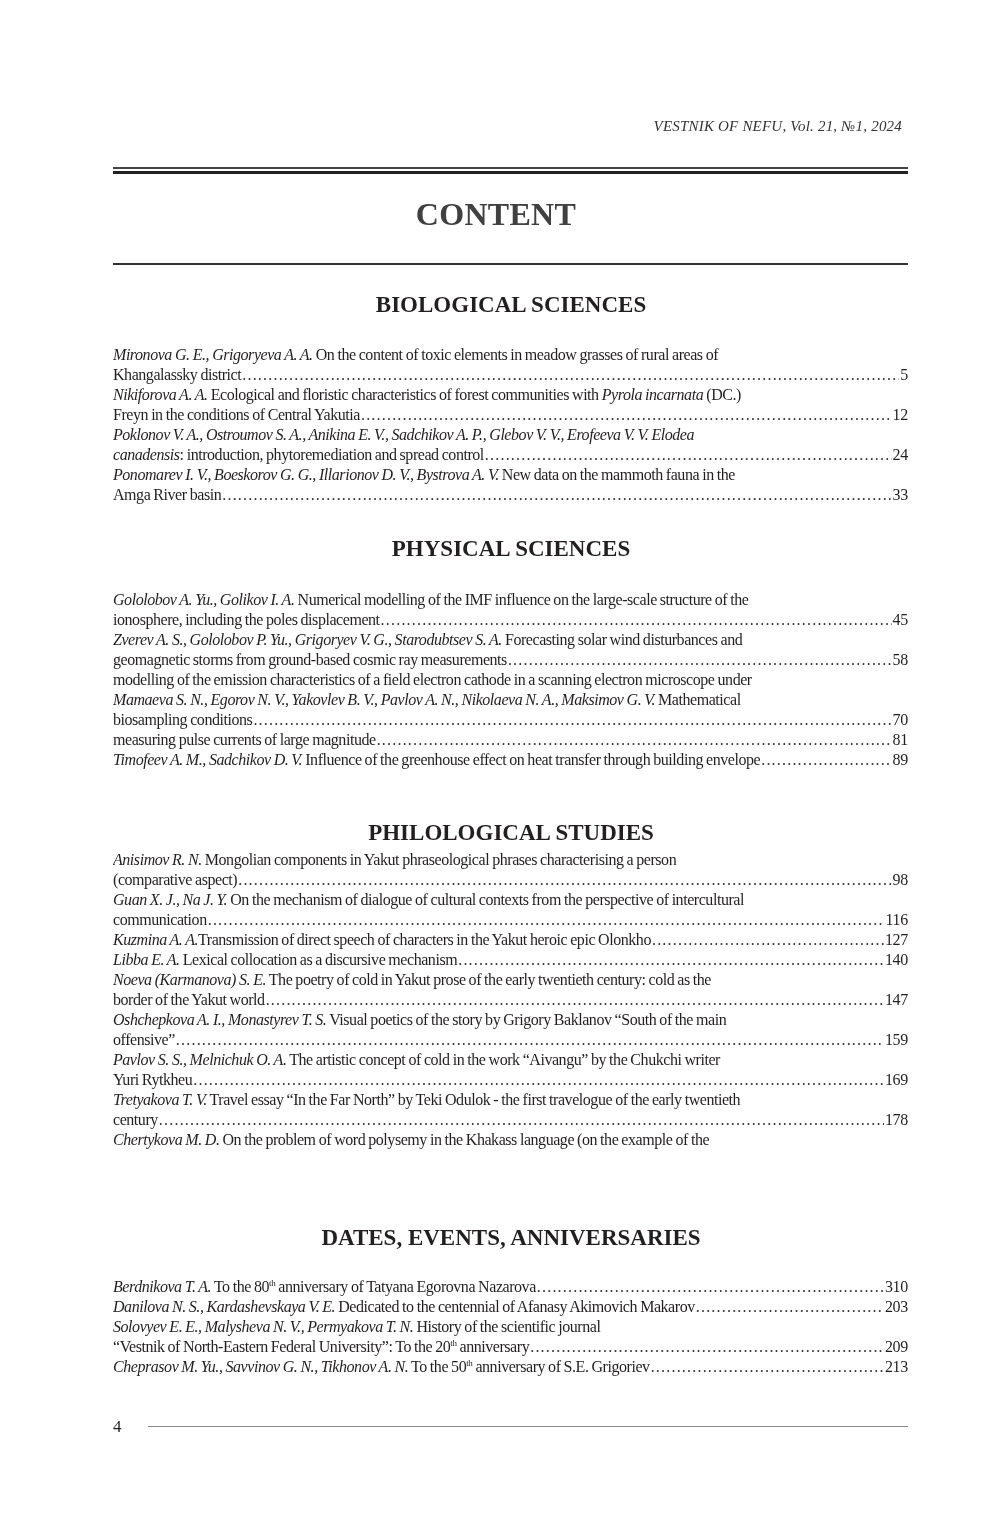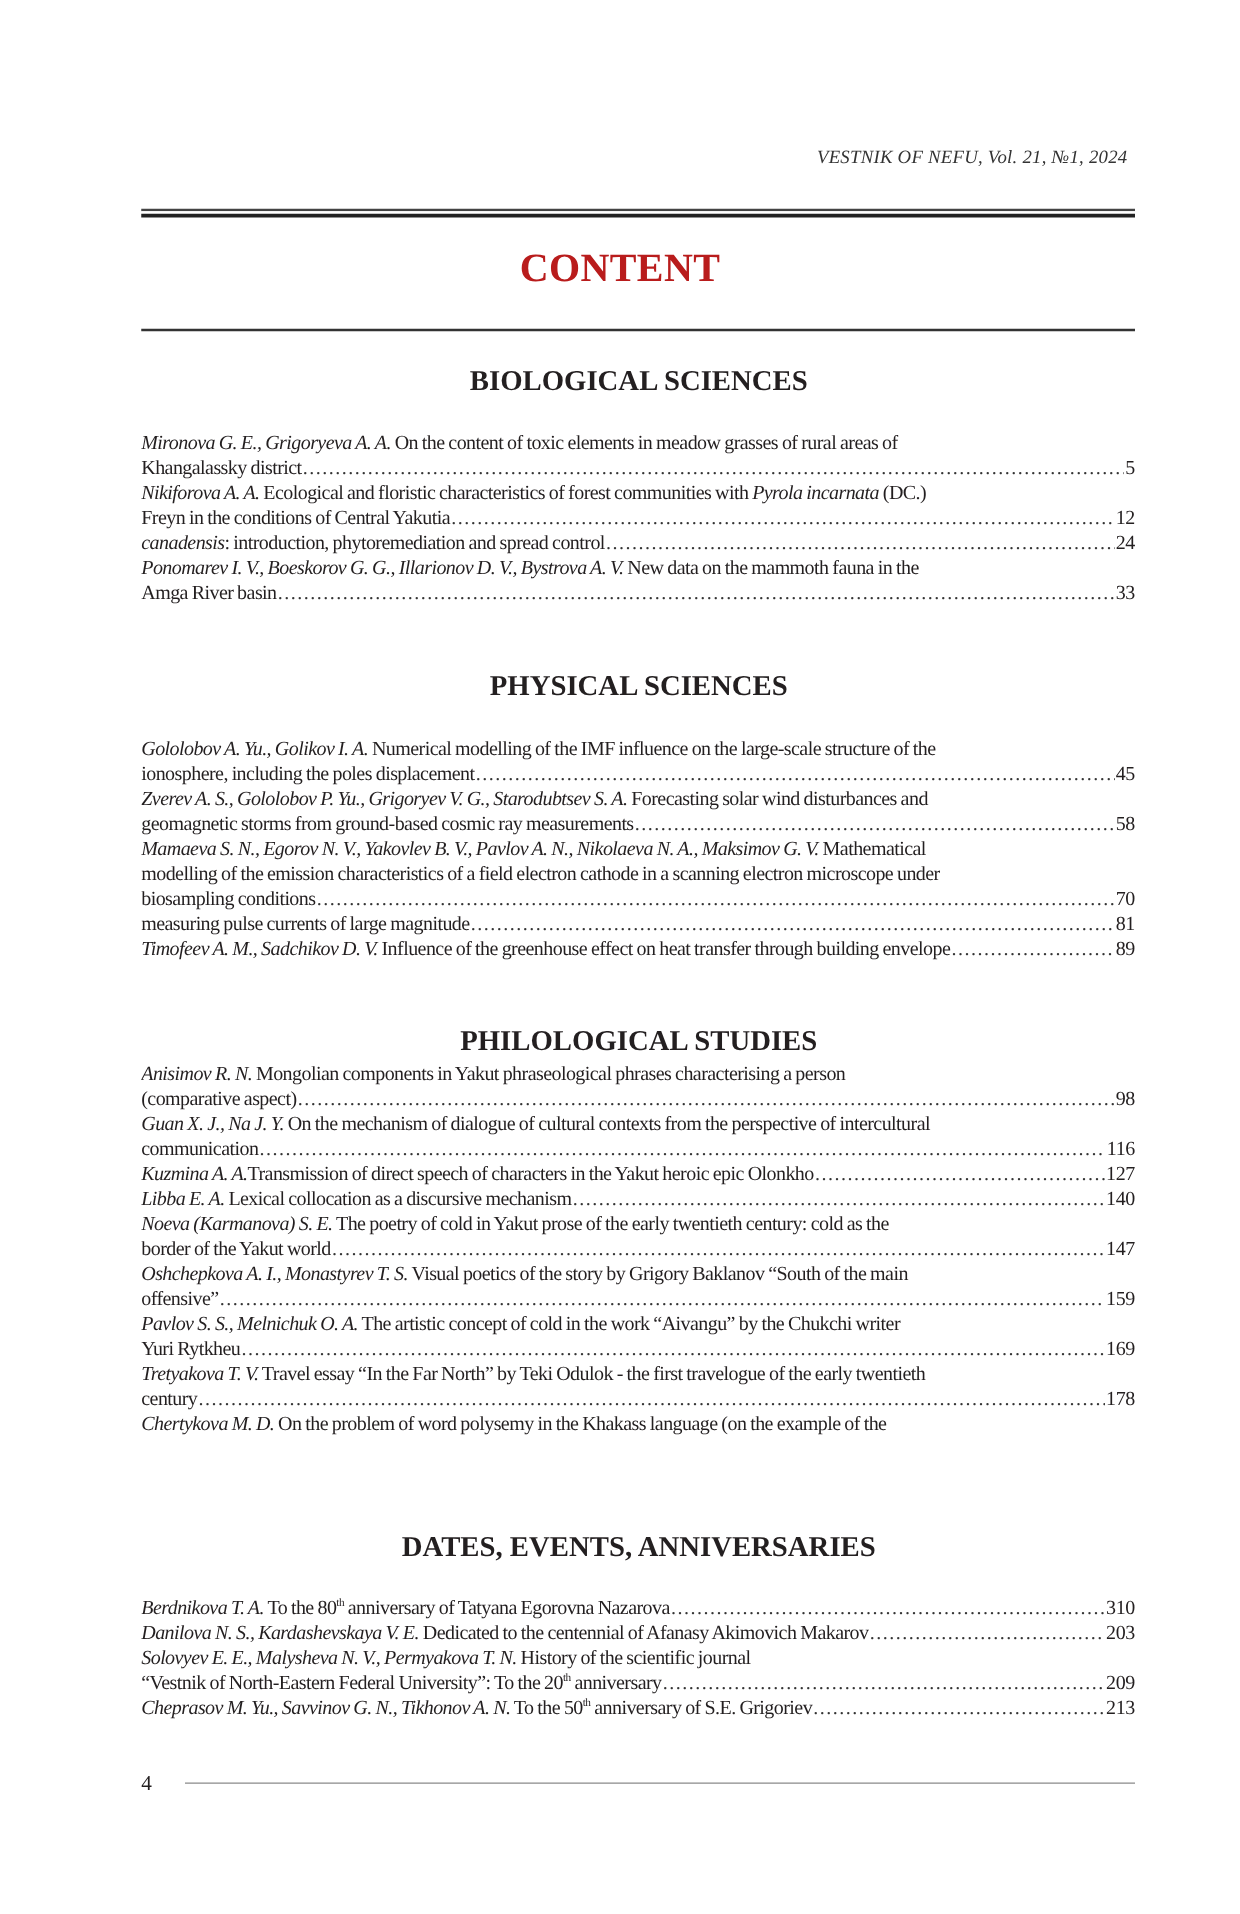--- a/index.html
+++ b/index.html
@@ -10,21 +10,21 @@
   .running-head {
     position: absolute; top: 80px; right: 90px;
     font-style: italic; font-size: 15px; color: #333; letter-spacing: 0.2px; margin-top: 38px;
   }
   .double-rule { position: absolute; left: 113px; width: 795px; top: 167px; }
   .double-rule .r1 { height: 2px; background: #444; }
   .double-rule .gap { height: 2px; background: #fff; }
   .double-rule .r2 { height: 3px; background: #222; }
   .page-title {
     position: absolute; top: 196px; left: 0; width: 992px; text-align: center;
-    font-weight: bold; font-size: 32px; letter-spacing: 0.3px; color: #b91c1c;
+    font-weight: bold; font-size: 32px; letter-spacing: 0.3px; color: #404040;
   }
   .title-rule { position: absolute; left: 113px; width: 795px; top: 263px; height: 2px; background: #333; }
 
   .section-heading {
     position: absolute; left: 0; width: 1022px; text-align: center;
     font-weight: bold; font-size: 23px; color: #231f20;
   }
   .entries {
     position: absolute; left: 113px; width: 795px;
     font-size: 16px; line-height: 20px;
@@ -79,20 +79,23 @@
         <span class="txt"><span class="authors">Nikiforova A. A.</span><span> Ecological and floristic characteristics of forest communities with </span><span class="authors">Pyrola incarnata</span><span> (DC.)</span></span>
       </div>
       <div class="line">
         <span class="txt"><span>Freyn in the conditions of Central Yakutia</span></span>
         <span class="leader"></span>
         <span class="page">12</span>
       </div>
     </div>
     <div class="entry">
       <div class="line">
+        <span class="txt"><span class="authors">Poklonov V. A., Ostroumov S. A., Anikina E. V., Sadchikov A. P., Glebov V. V., Erofeeva V. V.</span><span> </span><span class="authors">Elodea</span></span>
+      </div>
+      <div class="line">
         <span class="txt"><span class="authors">canadensis</span><span>: introduction, phytoremediation and spread control</span></span>
         <span class="leader"></span>
         <span class="page">24</span>
       </div>
     </div>
     <div class="entry">
       <div class="line">
         <span class="txt"><span class="authors">Ponomarev I. V., Boeskorov G. G., Illarionov D. V., Bystrova A. V.</span><span> New data on the mammoth fauna in the</span></span>
       </div>
       <div class="line">
@@ -120,24 +123,24 @@
         <span class="txt"><span class="authors">Zverev A. S., Gololobov P. Yu., Grigoryev V. G., Starodubtsev S. A.</span><span> Forecasting solar wind disturbances and</span></span>
       </div>
       <div class="line">
         <span class="txt"><span>geomagnetic storms from ground-based cosmic ray measurements</span></span>
         <span class="leader"></span>
         <span class="page">58</span>
       </div>
     </div>
     <div class="entry">
       <div class="line">
+        <span class="txt"><span>modelling of the emission characteristics of a field electron cathode in a scanning electron microscope under</span></span>
+      </div>
+      <div class="line">
         <span class="txt"><span class="authors">Mamaeva S. N., Egorov N. V., Yakovlev B. V., Pavlov A. N., Nikolaeva N. A., Maksimov G. V.</span><span> Mathematical</span></span>
-      </div>
-      <div class="line">
-        <span class="txt"><span>modelling of the emission characteristics of a field electron cathode in a scanning electron microscope under</span></span>
       </div>
       <div class="line">
         <span class="txt"><span>biosampling conditions</span></span>
         <span class="leader"></span>
         <span class="page">70</span>
       </div>
     </div>
     <div class="entry">
       <div class="line">
         <span class="txt"><span>measuring pulse currents of large magnitude</span></span>

